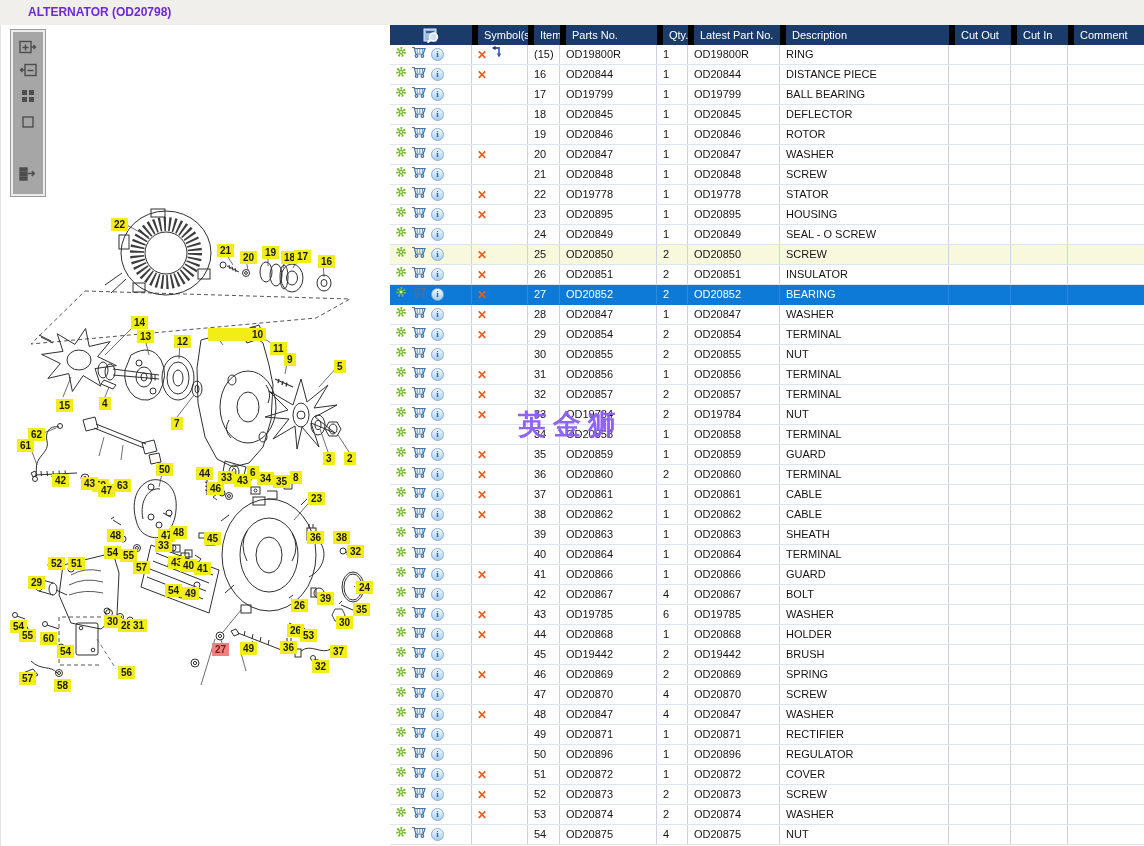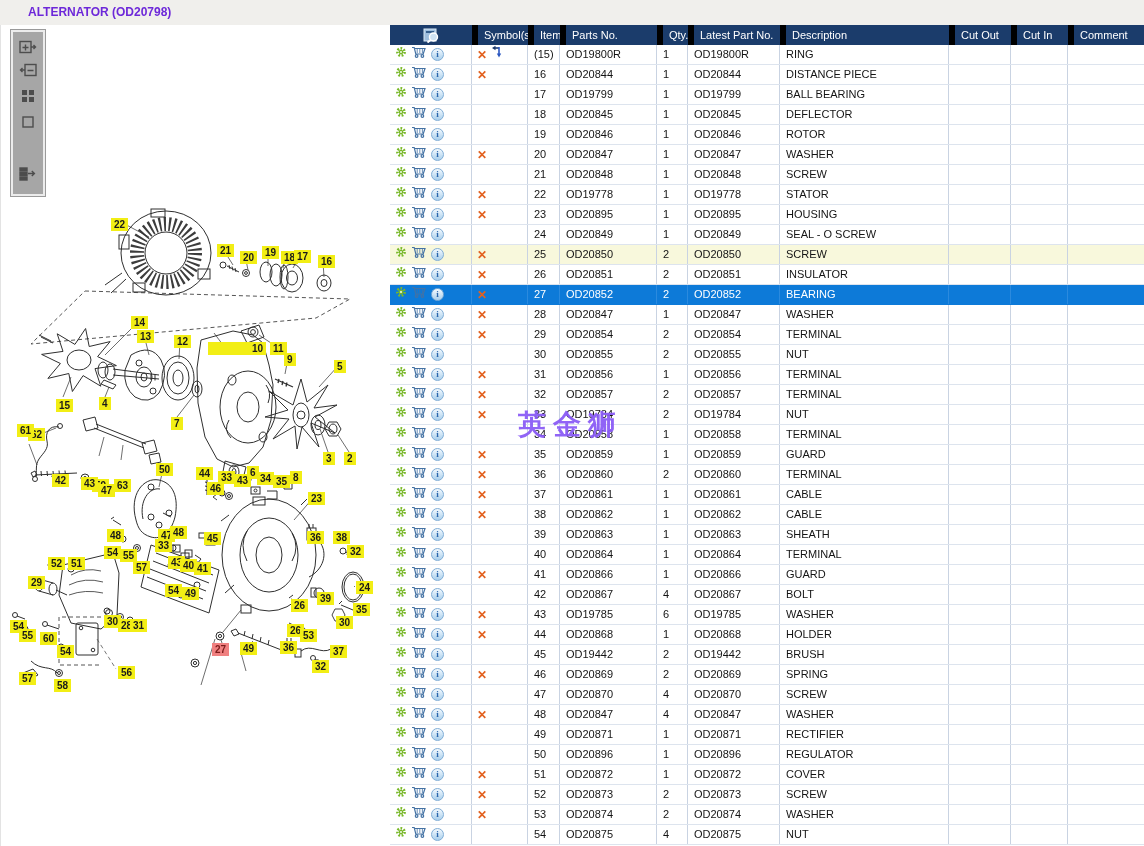--- a/index.html
+++ b/index.html
@@ -285,29 +285,29 @@
         <div class="plabel" style="left: 110px; top: 193px;">22</div>
         <div class="plabel" style="left: 216px; top: 219px;">21</div>
         <div class="plabel" style="left: 239px; top: 226px;">20</div>
         <div class="plabel" style="left: 261px; top: 221px;">19</div>
         <div class="plabel" style="left: 280px; top: 226px;">18</div>
         <div class="plabel" style="left: 293px; top: 225px;">17</div>
         <div class="plabel" style="left: 317px; top: 230px;">16</div>
         <div class="plabel" style="left: 130px; top: 291px;">14</div>
         <div class="plabel" style="left: 136px; top: 305px;">13</div>
         <div class="plabel" style="left: 173px; top: 310px;">12</div>
-        <div class="plabel" style="left: 207px; top: 317px; padding-left: 44px;">10</div>
+        <div class="plabel" style="left: 207px; top: 303px; padding-left: 44px;">10</div>
         <div class="plabel" style="left: 269px; top: 317px;">11</div>
         <div class="plabel" style="left: 283px; top: 328px;">9</div>
         <div class="plabel" style="left: 333px; top: 335px;">5</div>
         <div class="plabel" style="left: 55px; top: 374px;">15</div>
         <div class="plabel" style="left: 98px; top: 372px;">4</div>
         <div class="plabel" style="left: 170px; top: 392px;">7</div>
         <div class="plabel" style="left: 27px; top: 403px;">62</div>
-        <div class="plabel" style="left: 16px; top: 399px;">61</div>
+        <div class="plabel" style="left: 16px; top: 414px;">61</div>
         <div class="plabel" style="left: 91px; top: 454px;">59</div>
         <div class="plabel" style="left: 113px; top: 434px; margin-top: 20px;">63</div>
         <div class="plabel" style="left: 155px; top: 438px;">50</div>
         <div class="plabel" style="left: 195px; top: 442px;">44</div>
         <div class="plabel" style="left: 217px; top: 446px;">33</div>
         <div class="plabel" style="left: 233px; top: 449px;">43</div>
         <div class="plabel" style="left: 246px; top: 441px;">6</div>
         <div class="plabel" style="left: 256px; top: 447px;">34</div>
         <div class="plabel" style="left: 272px; top: 450px;">35</div>
         <div class="plabel" style="left: 289px; top: 446px;">8</div>

